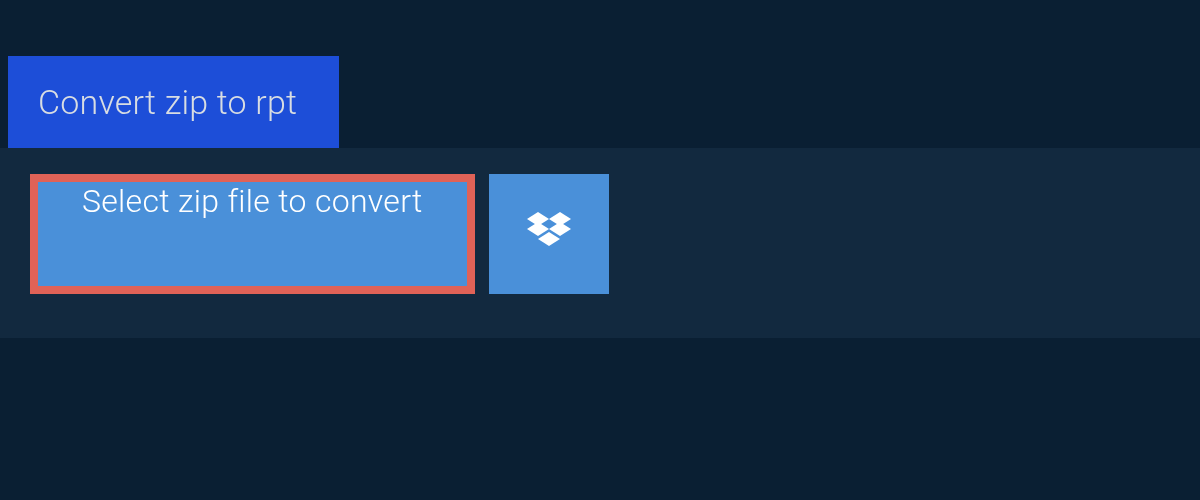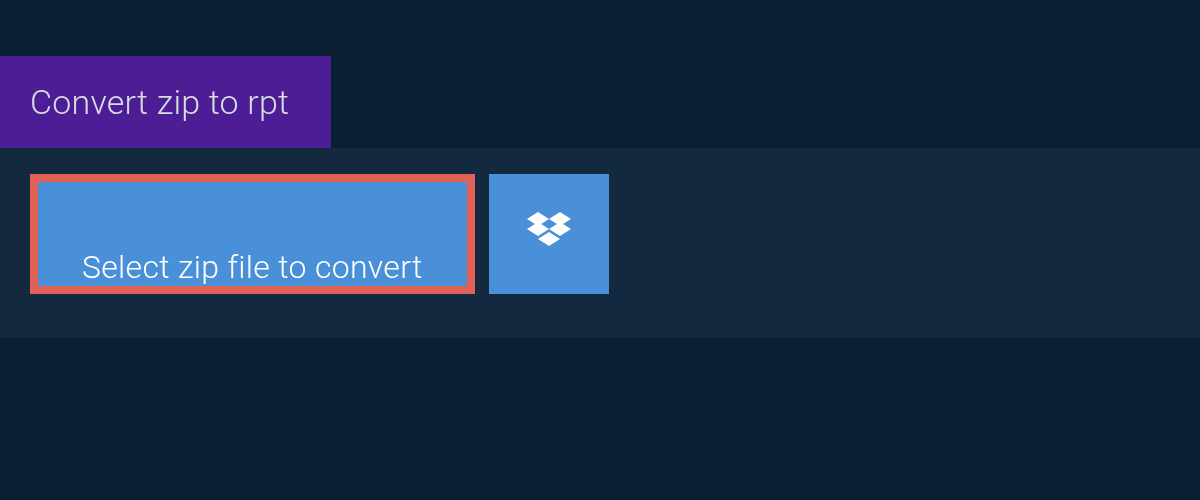--- a/index.html
+++ b/index.html
@@ -9,24 +9,24 @@
     }
     body {
       width: 1200px;
       height: 500px;
       background: #0a1f33;
       font-family: -apple-system, BlinkMacSystemFont, "Segoe UI", Roboto, Helvetica, Arial, sans-serif;
       overflow: hidden;
     }
     .tab {
       display: inline-block;
-      background: #4c1d95;
+      background: #1d4ed8;
       padding: 26px 42px 26px 30px;
       margin-top: 56px;
-      margin-left: 0;
+      margin-left: 8px;
     }
     .tab-label {
       color: #d8dde2;
       font-size: 34px;
       font-weight: 300;
       letter-spacing: 0.2px;
     }
     .panel {
       background: #12293f;
       padding: 26px 30px 30px 30px;
@@ -38,21 +38,21 @@
     }
     .select-file-button {
       background: #4a90d9;
       border: 8px solid #e06257;
       color: #ffffff;
       font-size: 32px;
       font-weight: 300;
       padding: 0 44px;
       height: 120px;
       display: flex;
-      align-items: flex-end;
+      align-items: flex-start;
       justify-content: center;
       cursor: pointer;
       letter-spacing: 0.3px;
     }
     .dropbox-button {
       background: #4a90d9;
       width: 120px;
       height: 120px;
       display: flex;
       align-items: center;

